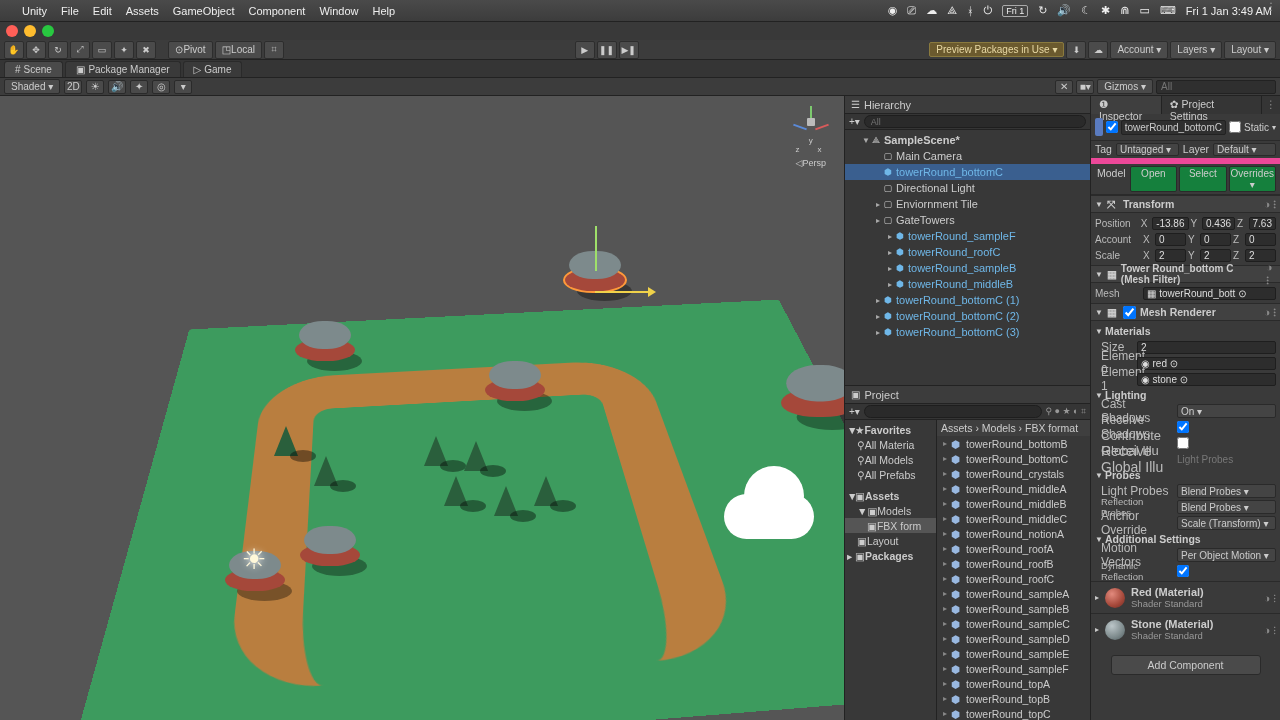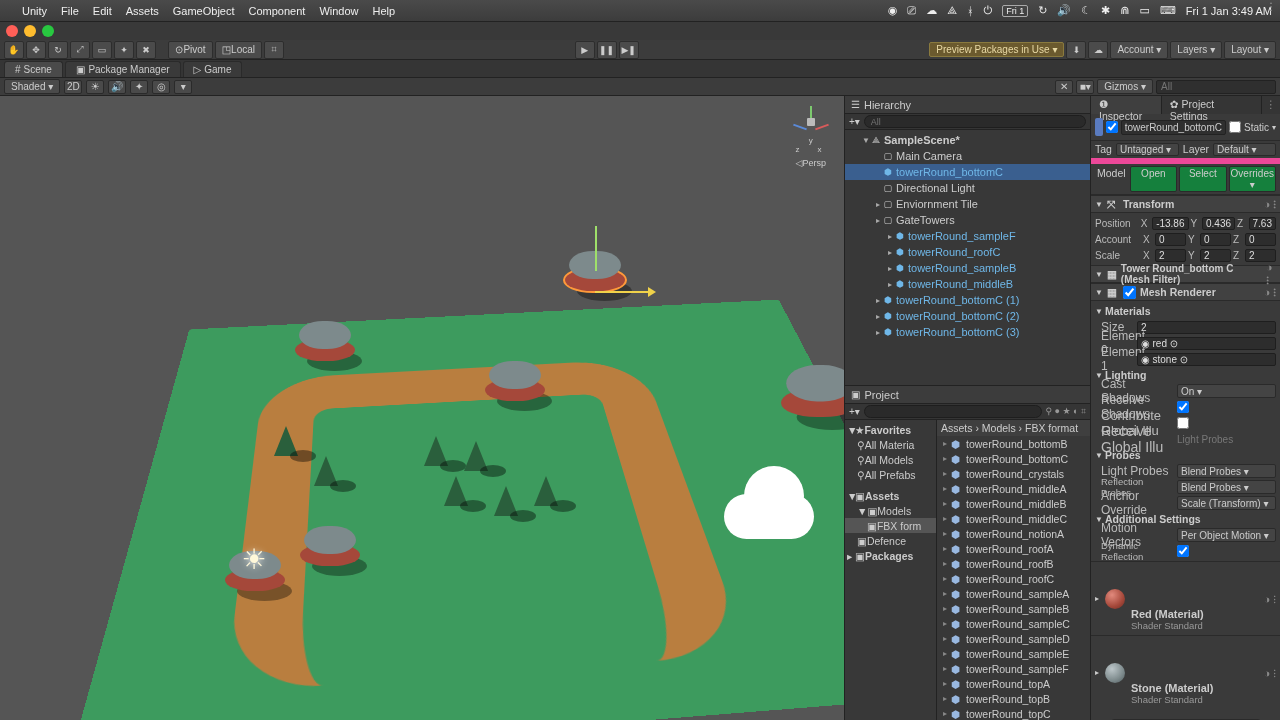--- a/index.html
+++ b/index.html
@@ -111,21 +111,21 @@
 .comp-body { padding: 2px 4px; }
 .prop-row { display: flex; align-items: center; height: 16px; gap: 2px; }
 .prop-row .lbl { width: 46px; font-size: 10px; color: #bbb; }
 .prop-row .sublbl { width: 40px; font-size: 12px; color: #bbb; padding-left: 6px; }
 .prop-row .axis-lbl { width: 10px; font-size: 10px; color: #bbb; }
 .prop-row .fld { flex: 1; background: #2d2d2d; border: 1px solid #1e1e1e; border-radius: 2px; padding: 0 3px; height: 13px; font-size: 10px; color: #ddd; }
 .prop-row .dd { flex: 1; background: #444; border: 1px solid #2a2a2a; border-radius: 2px; padding: 0 3px; height: 14px; font-size: 10px; display: flex; align-items: center; }
 .prop-row input[type=checkbox] { width: 12px; height: 12px; }
 .mat-chip { display: flex; align-items: center; padding: 4px; gap: 6px; border-top: 1px solid #2a2a2a; }
 .mat-chip .ball { width: 20px; height: 20px; border-radius: 50%; }
-.mat-chip .info { flex: 1; margin-top: 42px; }
+.mat-chip .info { flex: 1; }
 .mat-chip .mname { font-weight: 600; font-size: 11px; }
 .mat-chip .shader { font-size: 9.5px; color: #999; }
 .add-comp { margin: 10px auto; width: 150px; text-align: center; background: #4a4a4a; border: 1px solid #2a2a2a; padding: 3px; border-radius: 3px; }
 
 .corner-icons { position: absolute; right: 2px; top: 1px; font-size: 10px; color: #888; letter-spacing: 2px; }
 </style>
 </head>
 <body>
 
 <div class="mac-menubar">
@@ -388,21 +388,21 @@
       </div>
       <div class="project-body">
         <div class="proj-tree">
           <div class="prow"><span style="width:8px">▼</span>★ <b>Favorites</b></div>
           <div class="prow" style="padding-left:12px">⚲ <span>All Materia</span></div>
           <div class="prow" style="padding-left:12px">⚲ <span>All Models</span></div>
           <div class="prow" style="padding-left:12px">⚲ <span>All Prefabs</span></div>
           <div class="prow" style="margin-top:6px"><span style="width:8px">▼</span>▣ <b>Assets</b></div>
           <div class="prow" style="padding-left:12px">▼▣ <span>Models</span></div>
           <div class="prow sel" style="padding-left:22px">▣ <span>FBX form</span></div>
-          <div class="prow" style="padding-left:12px">▣ <span>Defence</span></div>
+          <div class="prow" style="padding-left:12px">▣ <span>Layout</span></div>
           <div class="prow"><span style="width:8px">▸</span>▣ <b>Packages</b></div>
         </div>
         <div class="proj-list">
           <div class="phead">Assets › Models › FBX format</div>
           <div id="proj-files">
               <div class="pitem"><span style="width:8px;font-size:8px;color:#888">▸</span><span class="ic">⬢</span>towerRound_bottomB</div>
               <div class="pitem"><span style="width:8px;font-size:8px;color:#888">▸</span><span class="ic">⬢</span>towerRound_bottomC</div>
               <div class="pitem"><span style="width:8px;font-size:8px;color:#888">▸</span><span class="ic">⬢</span>towerRound_crystals</div>
               <div class="pitem"><span style="width:8px;font-size:8px;color:#888">▸</span><span class="ic">⬢</span>towerRound_middleA</div>
               <div class="pitem"><span style="width:8px;font-size:8px;color:#888">▸</span><span class="ic">⬢</span>towerRound_middleB</div>
@@ -489,20 +489,26 @@
             <div class="fld">2</div>
           </div>
       </div>
 
       <div class="comp-head">
         <span class="tw">▼</span>
           <span class="cicon">▦</span>
         <span style="font-size:10px">Tower Round_bottom C (Mesh Filter)</span>
         <span style="margin-left:auto;color:#888">◑ ⁝</span>
       </div>
+      <div class="comp-body">
+        <div class="prop-row">
+            <span class="lbl">Mesh</span>
+            <div class="fld">▦ <span>towerRound_bott</span> ⊙</div>
+          </div>
+      </div>
 
       <div class="comp-head">
         <span class="tw">▼</span>
           <span class="cicon">▦</span>
         <input type="checkbox" checked="" style="">
         <span>Mesh Renderer</span>
         <span style="margin-left:auto;color:#888">◑ ⁝</span>
       </div>
       <div class="comp-body">
         <div class="prop-row">

